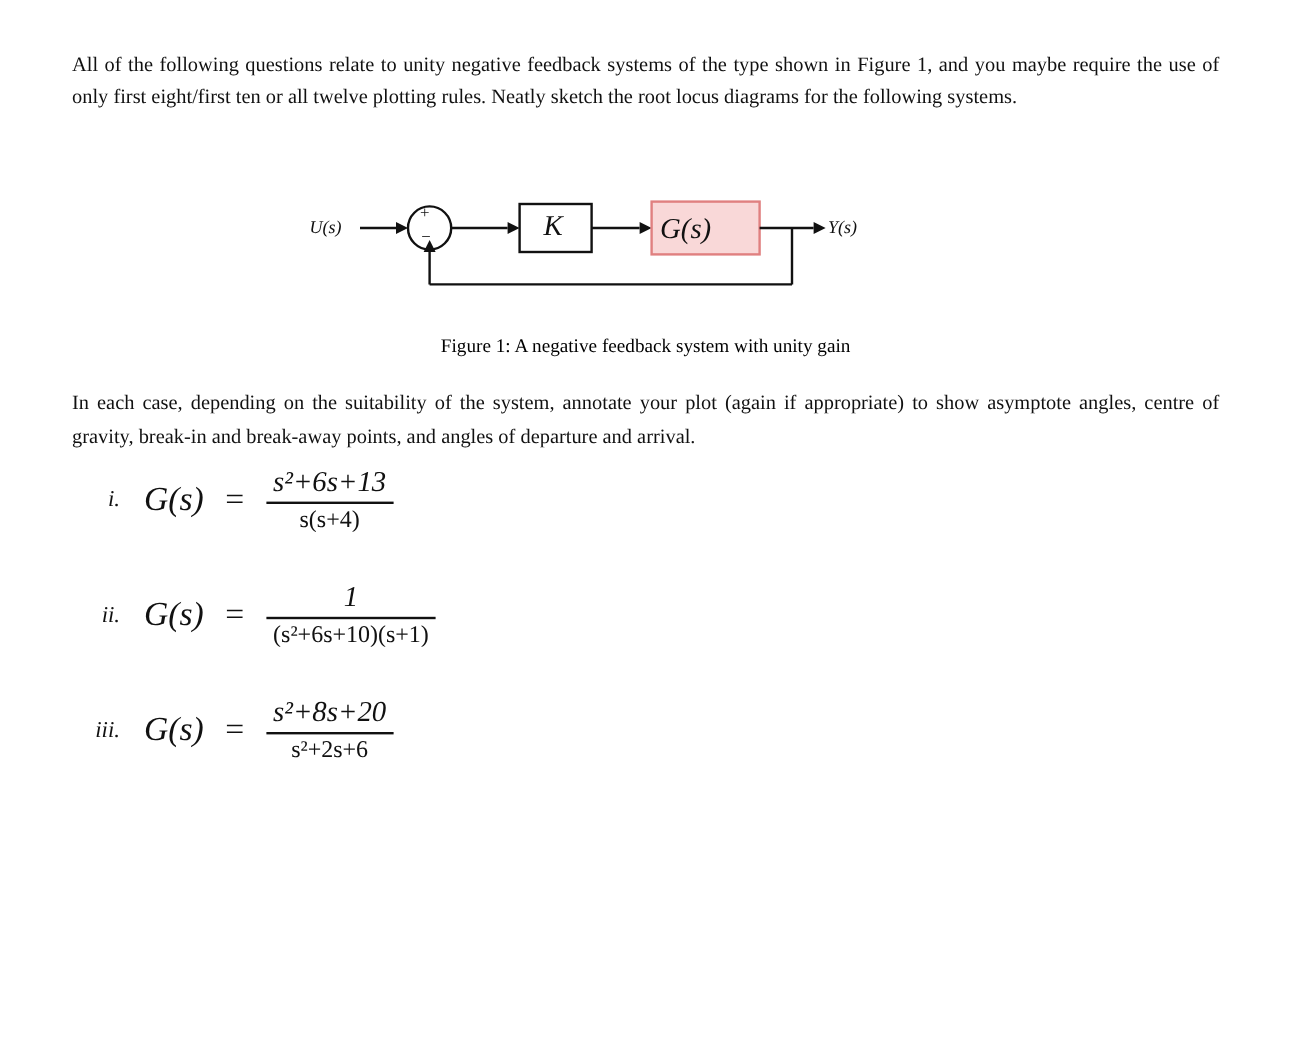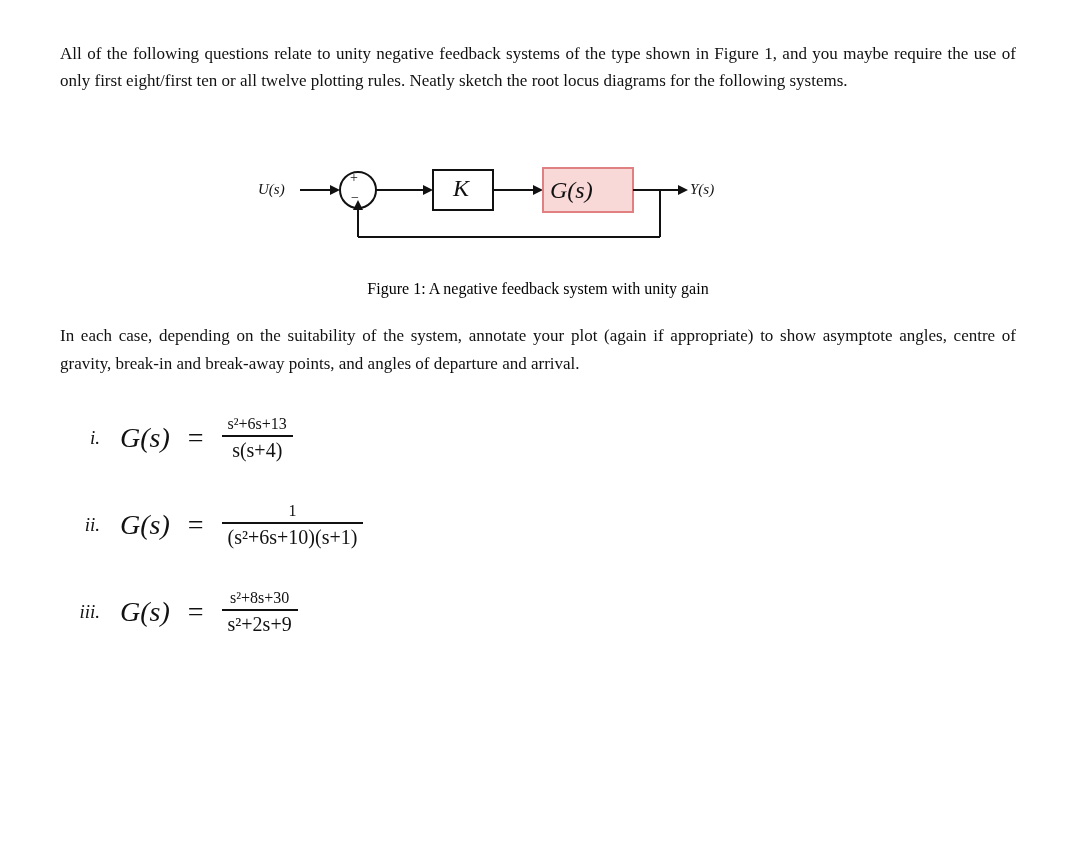--- a/index.html
+++ b/index.html
@@ -33,21 +33,21 @@
     .figure-caption {
       font-size: 16px;
       text-align: center;
       margin-bottom: 24px;
       color: #000000;
     }
 
     .annotation-text {
       line-height: 1.6;
       text-align: justify;
-      margin-bottom: 38px;
+      margin-bottom: 12px;
     }
 
     
     .question-item {
       display: flex;
       align-items: center;
       margin-bottom: 40px;
       gap: 20px;
     }
     .question-numeral {
@@ -69,21 +69,22 @@
       font-size: 28px;
       margin: 0 4px;
     }
     .fraction {
       display: inline-flex;
       flex-direction: column;
       align-items: center;
       gap: 2px;
     }
     .frac-num {
-      font-size: 16px;
+      font-style: italic;
+      font-size: 24px;
       padding: 0 6px;
     }
     .frac-bar {
       width: 100%;
       height: 2px;
       background: #111;
     }
     .frac-den {
       font-size: 20px;
       padding: 0 6px;
@@ -171,20 +172,20 @@
       </div>
     </div>
   </div>
 
   <div class="question-item">
     <div class="question-numeral">iii.</div>
     <div class="equation-block">
       <span class="eq-lhs">G(s)</span>
       <span class="eq-equals">=</span>
       <div class="fraction">
-        <span class="frac-num">s²+8s+30</span>
+        <span class="frac-num">s²+8s+20</span>
         <div class="frac-bar"></div>
-        <span class="frac-den">s²+2s+9</span>
+        <span class="frac-den">s²+2s+6</span>
       </div>
     </div>
   </div>
 
 </div>
 
 </body></html>

